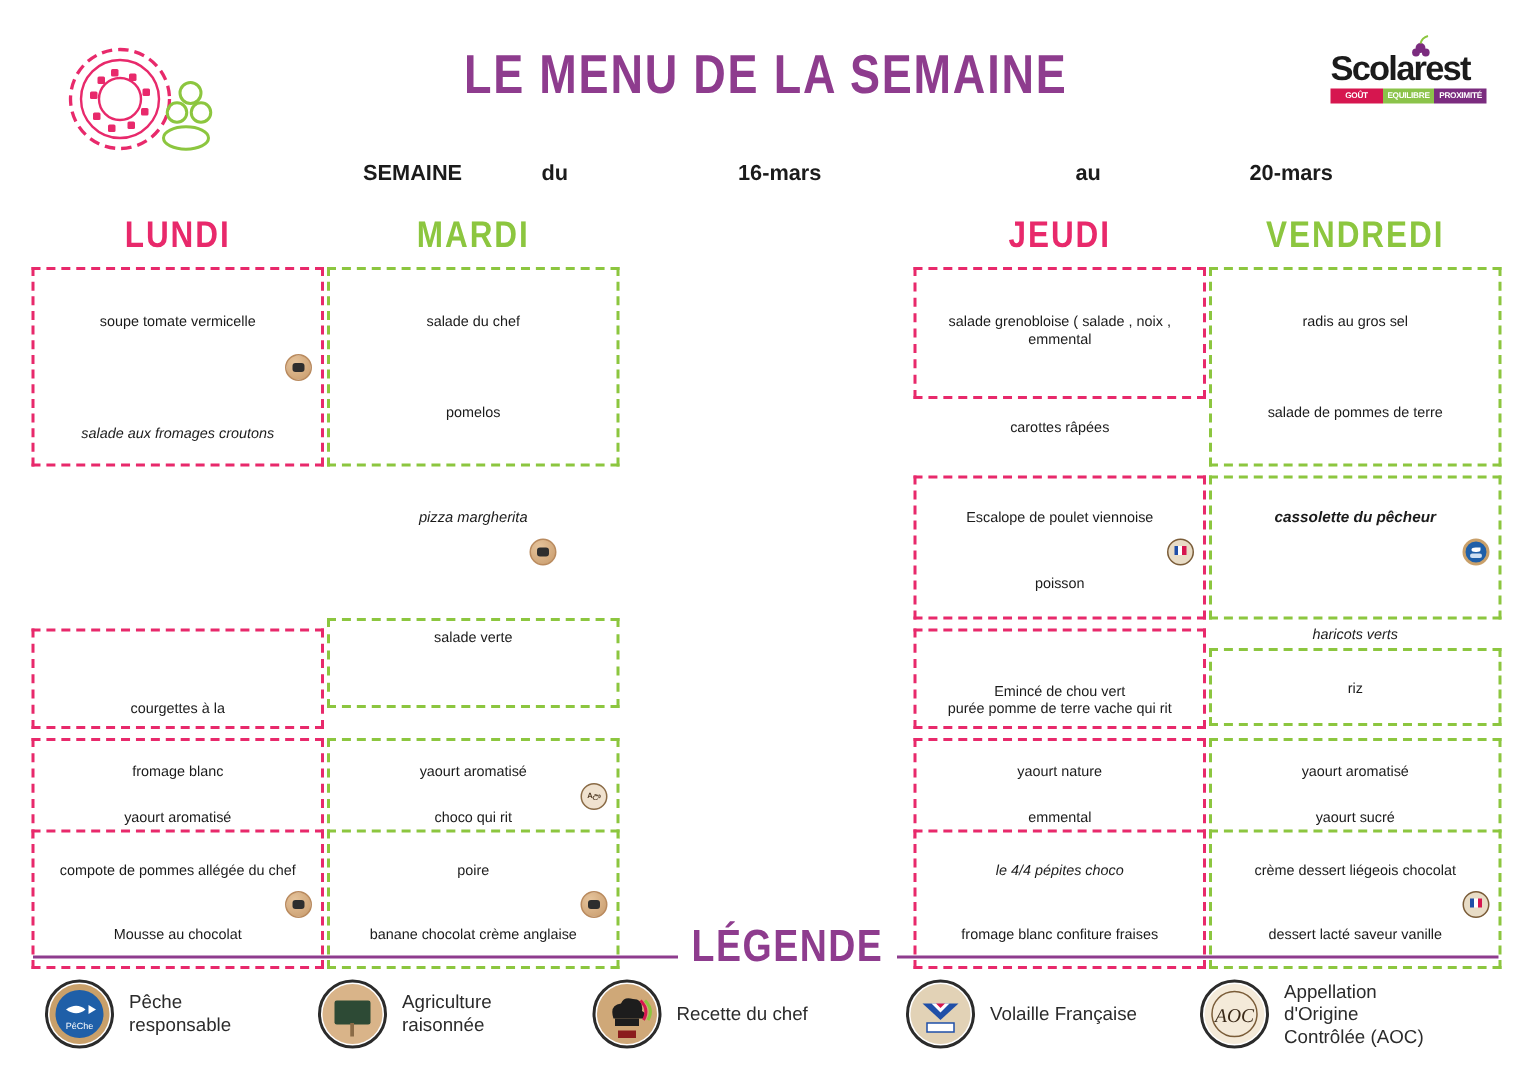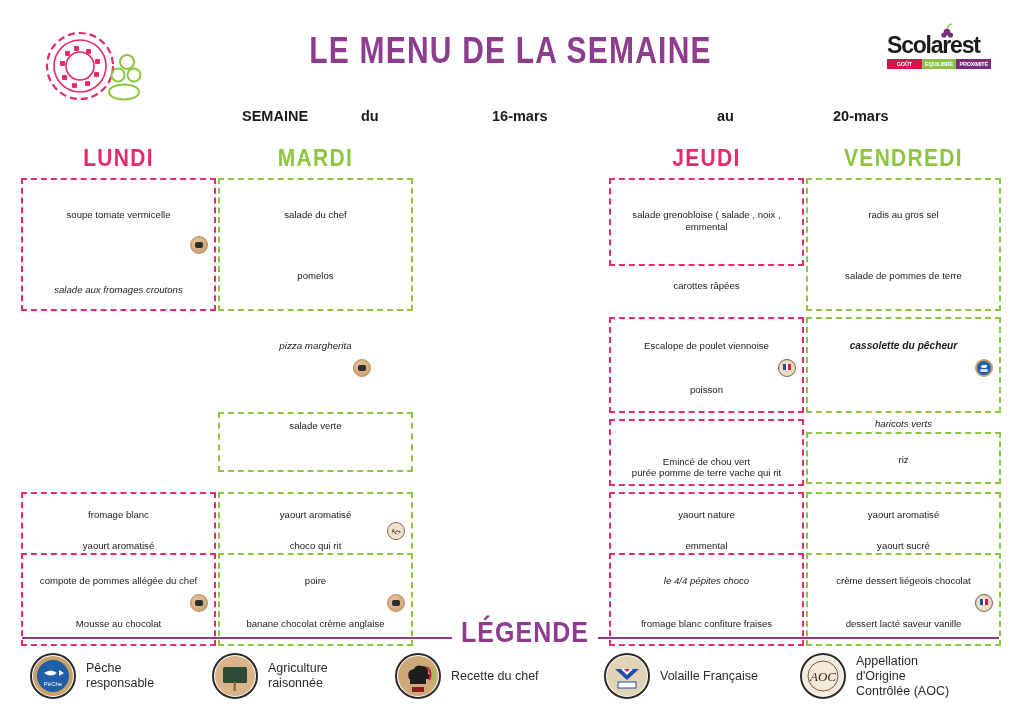--- a/index.html
+++ b/index.html
@@ -182,20 +182,23 @@
 
 <div class="grid" id="grid">
     <div class="col col0">
       <div class="day-head c-pink">LUNDI</div>
       <div class="cells" style="height: 440px;">
         <div class="cell boxed" style="top: 0px; height: 133px;">
           <div class="dish" style="top: 29px;">soupe tomate vermicelle</div>
           <div class="dish" style="top: 104px; font-style: italic;">salade aux fromages croutons</div>
           <div class="badge chef" style="width: 18px; height: 18px; right: 6px; top: 56px;"></div>
         </div>
+        <div class="cell boxed" style="top: 241px; height: 67px;">
+          <div class="dish" style="top: 46px;">courgettes à la</div>
+        </div>
         <div class="cell boxed" style="top: 314px; height: 67px;">
           <div class="dish" style="top: 15px;">fromage blanc</div>
           <div class="dish" style="top: 46px;">yaourt aromatisé</div>
         </div>
         <div class="cell boxed" style="top: 375px; height: 93px;">
           <div class="dish" style="top: 20px;">compote de pommes allégée du chef</div>
           <div class="dish" style="top: 63px;">Mousse au chocolat</div>
           <div class="badge chef" style="width: 18px; height: 18px; right: 6px; top: 39px;"></div>
         </div>
       </div>

